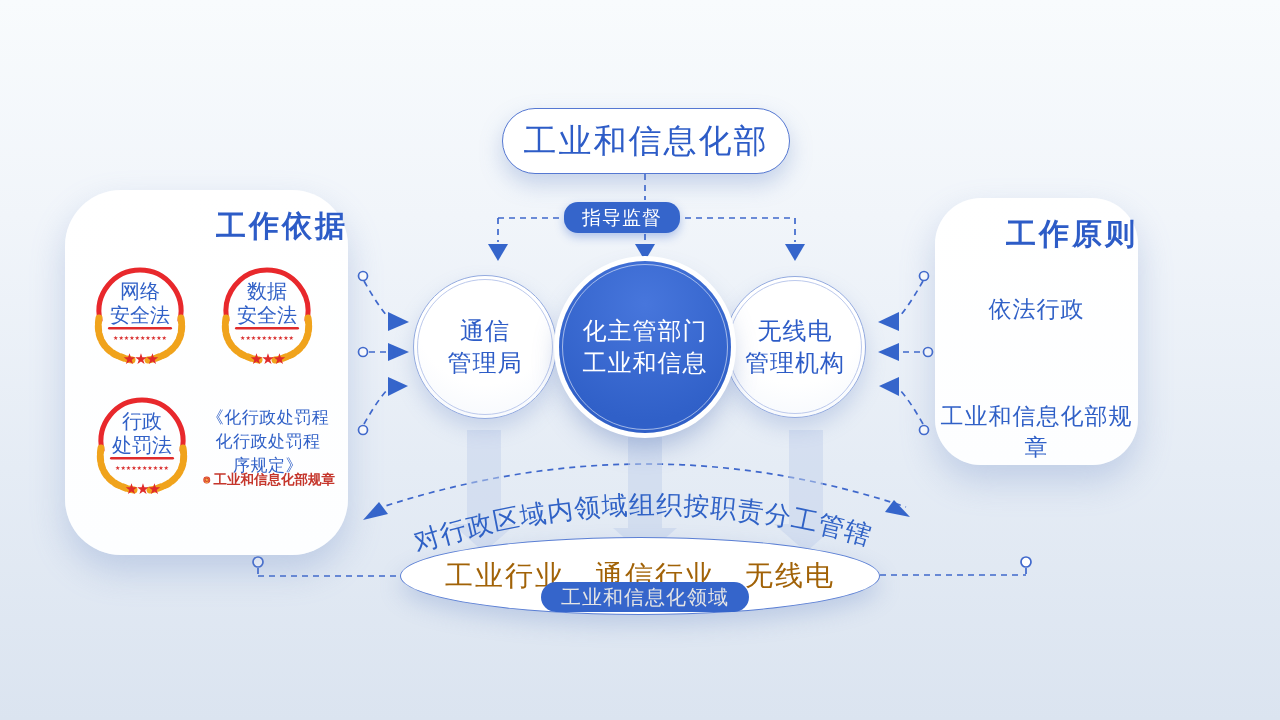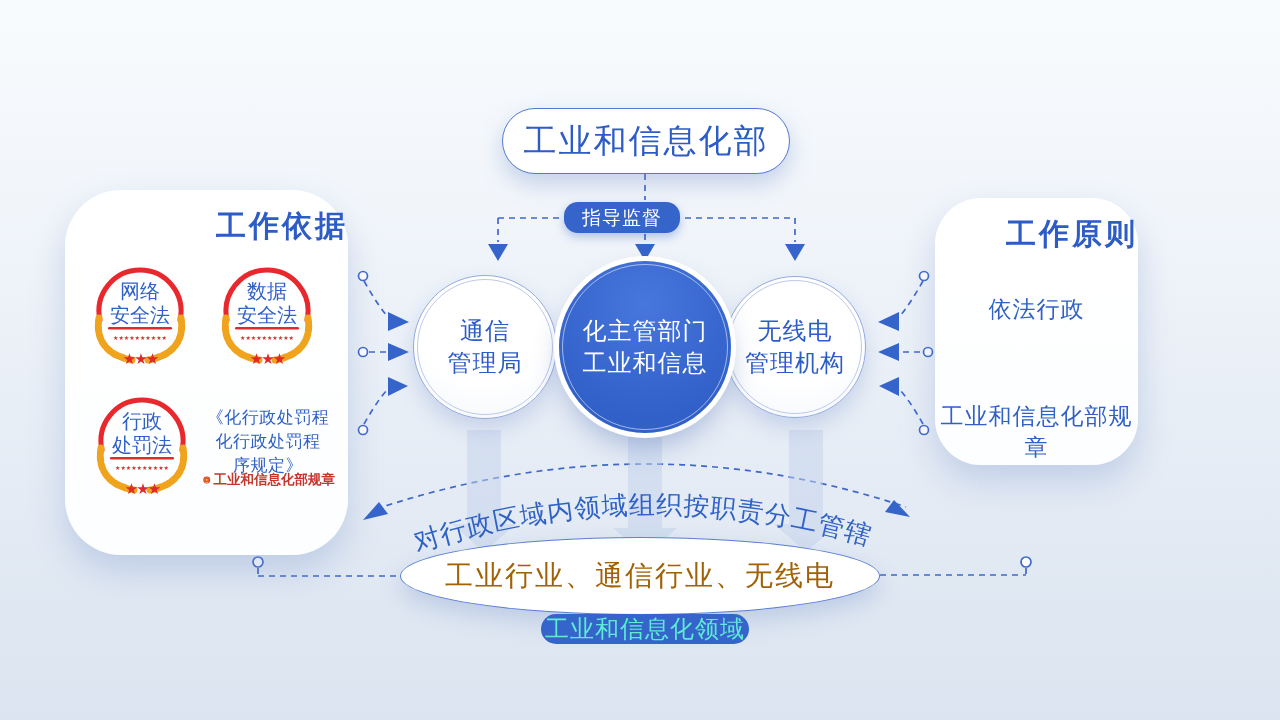--- a/index.html
+++ b/index.html
@@ -79,23 +79,23 @@
   }
   
   .ellipse{
     left:400px;top:537px;width:478px;height:76px;border-radius:50%;
     background:#ffffff;border:1.5px solid #5b7fd4;z-index:2;
     box-shadow:0 10px 22px rgba(110,140,200,.3);
     display:flex;align-items:center;justify-content:center;
     color:#a16207;font-size:28px;letter-spacing:2px;
   }
   .domain-badge{
-    left:541px;top:614px;width:208px;height:30px;border-radius:15px;
+    left:541px;top:582px;width:208px;height:30px;border-radius:15px;
     background:#3565cb;z-index:3;display:flex;align-items:center;justify-content:center;
-    color:#5eead4;font-size:24px;letter-spacing:1px;
+    color:#e5e5e5;font-size:20px;letter-spacing:1px;
   }
   svg.overlay{position:absolute;left:0;top:0;z-index:1;pointer-events:none;}
 </style>
 </head>
 <body>
 
 <svg class="overlay" width="1280" height="720" viewBox="0 0 1280 720">
   <g stroke="#3f68cc" stroke-width="1.7" fill="none" stroke-dasharray="6 5">
 
     <path d="M645 174 V200"></path>

